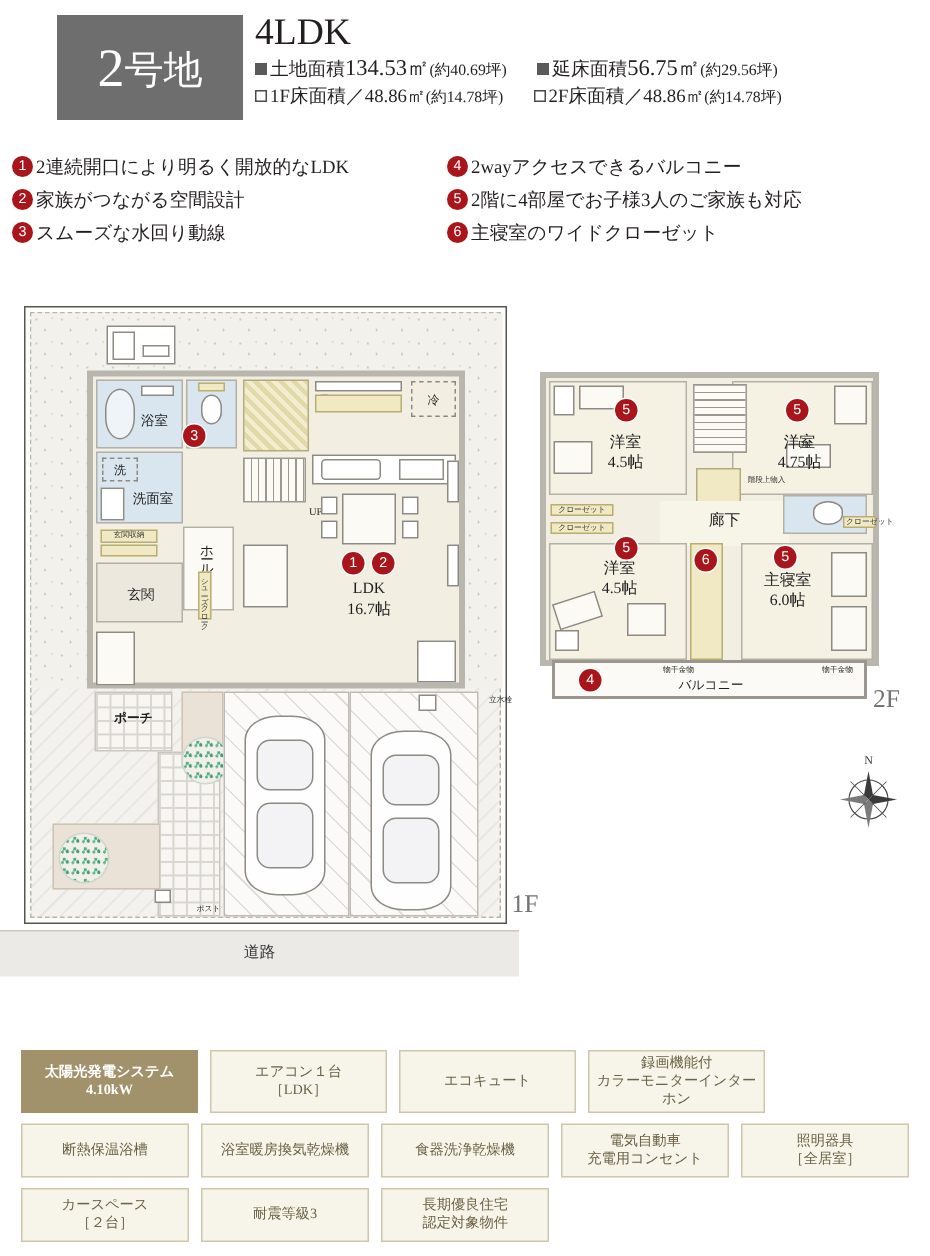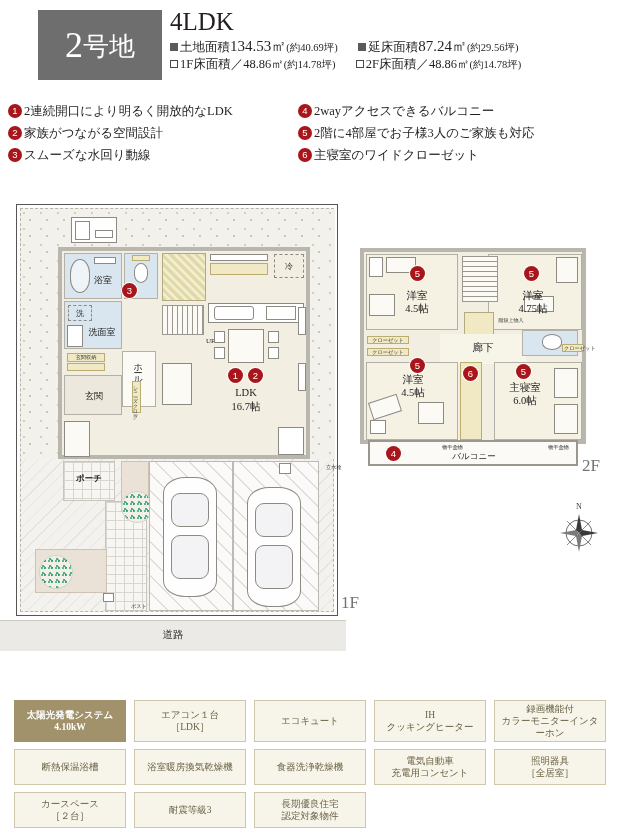--- a/index.html
+++ b/index.html
@@ -365,21 +365,21 @@
   <div class="lot-badge">
     <span class="lot-badge-text"><span class="num">2</span><span>号地</span></span>
   </div>
 
   <div class="header-right">
     <div class="plan-type">4LDK</div>
 
     <div class="area-row">
       <span class="sq-filled"></span><span>土地面積</span><span class="big-num">134.53</span><span class="big-num">㎡</span><span class="small-paren">(約40.69坪)</span>
       <span class="gap-md"></span>
-      <span class="sq-filled"></span><span>延床面積</span><span class="big-num">87.24</span><span class="big-num">㎡</span><span class="small-paren">(約29.56坪)</span>
+      <span class="sq-filled"></span><span>延床面積</span><span class="big-num">56.75</span><span class="big-num">㎡</span><span class="small-paren">(約29.56坪)</span>
     </div>
 
     <div class="area-row">
       <span class="sq-hollow"></span><span>1F床面積／</span><span>48.86㎡</span><span class="small-paren">(約14.78坪)</span>
       <span class="gap-md"></span>
       <span class="sq-hollow"></span><span>2F床面積／</span><span>48.86㎡</span><span class="small-paren">(約14.78坪)</span>
     </div>
   </div>
 </div>
 
@@ -604,22 +604,20 @@
   </div>
 </div>
 
 <div class="specs">
   <div class="spec-row">
     <div class="spec-cell hl">太陽光発電システム
 4.10kW</div>
     <div class="spec-cell">エアコン１台
 ［LDK］</div>
     <div class="spec-cell">エコキュート</div>
-    <div class="spec-cell">IH
-クッキングヒーター</div>
     <div class="spec-cell">録画機能付
 カラーモニターインターホン</div>
   </div>
   <div class="spec-row">
     <div class="spec-cell">断熱保温浴槽</div>
     <div class="spec-cell">浴室暖房換気乾燥機</div>
     <div class="spec-cell">食器洗浄乾燥機</div>
     <div class="spec-cell">電気自動車
 充電用コンセント</div>
     <div class="spec-cell">照明器具

